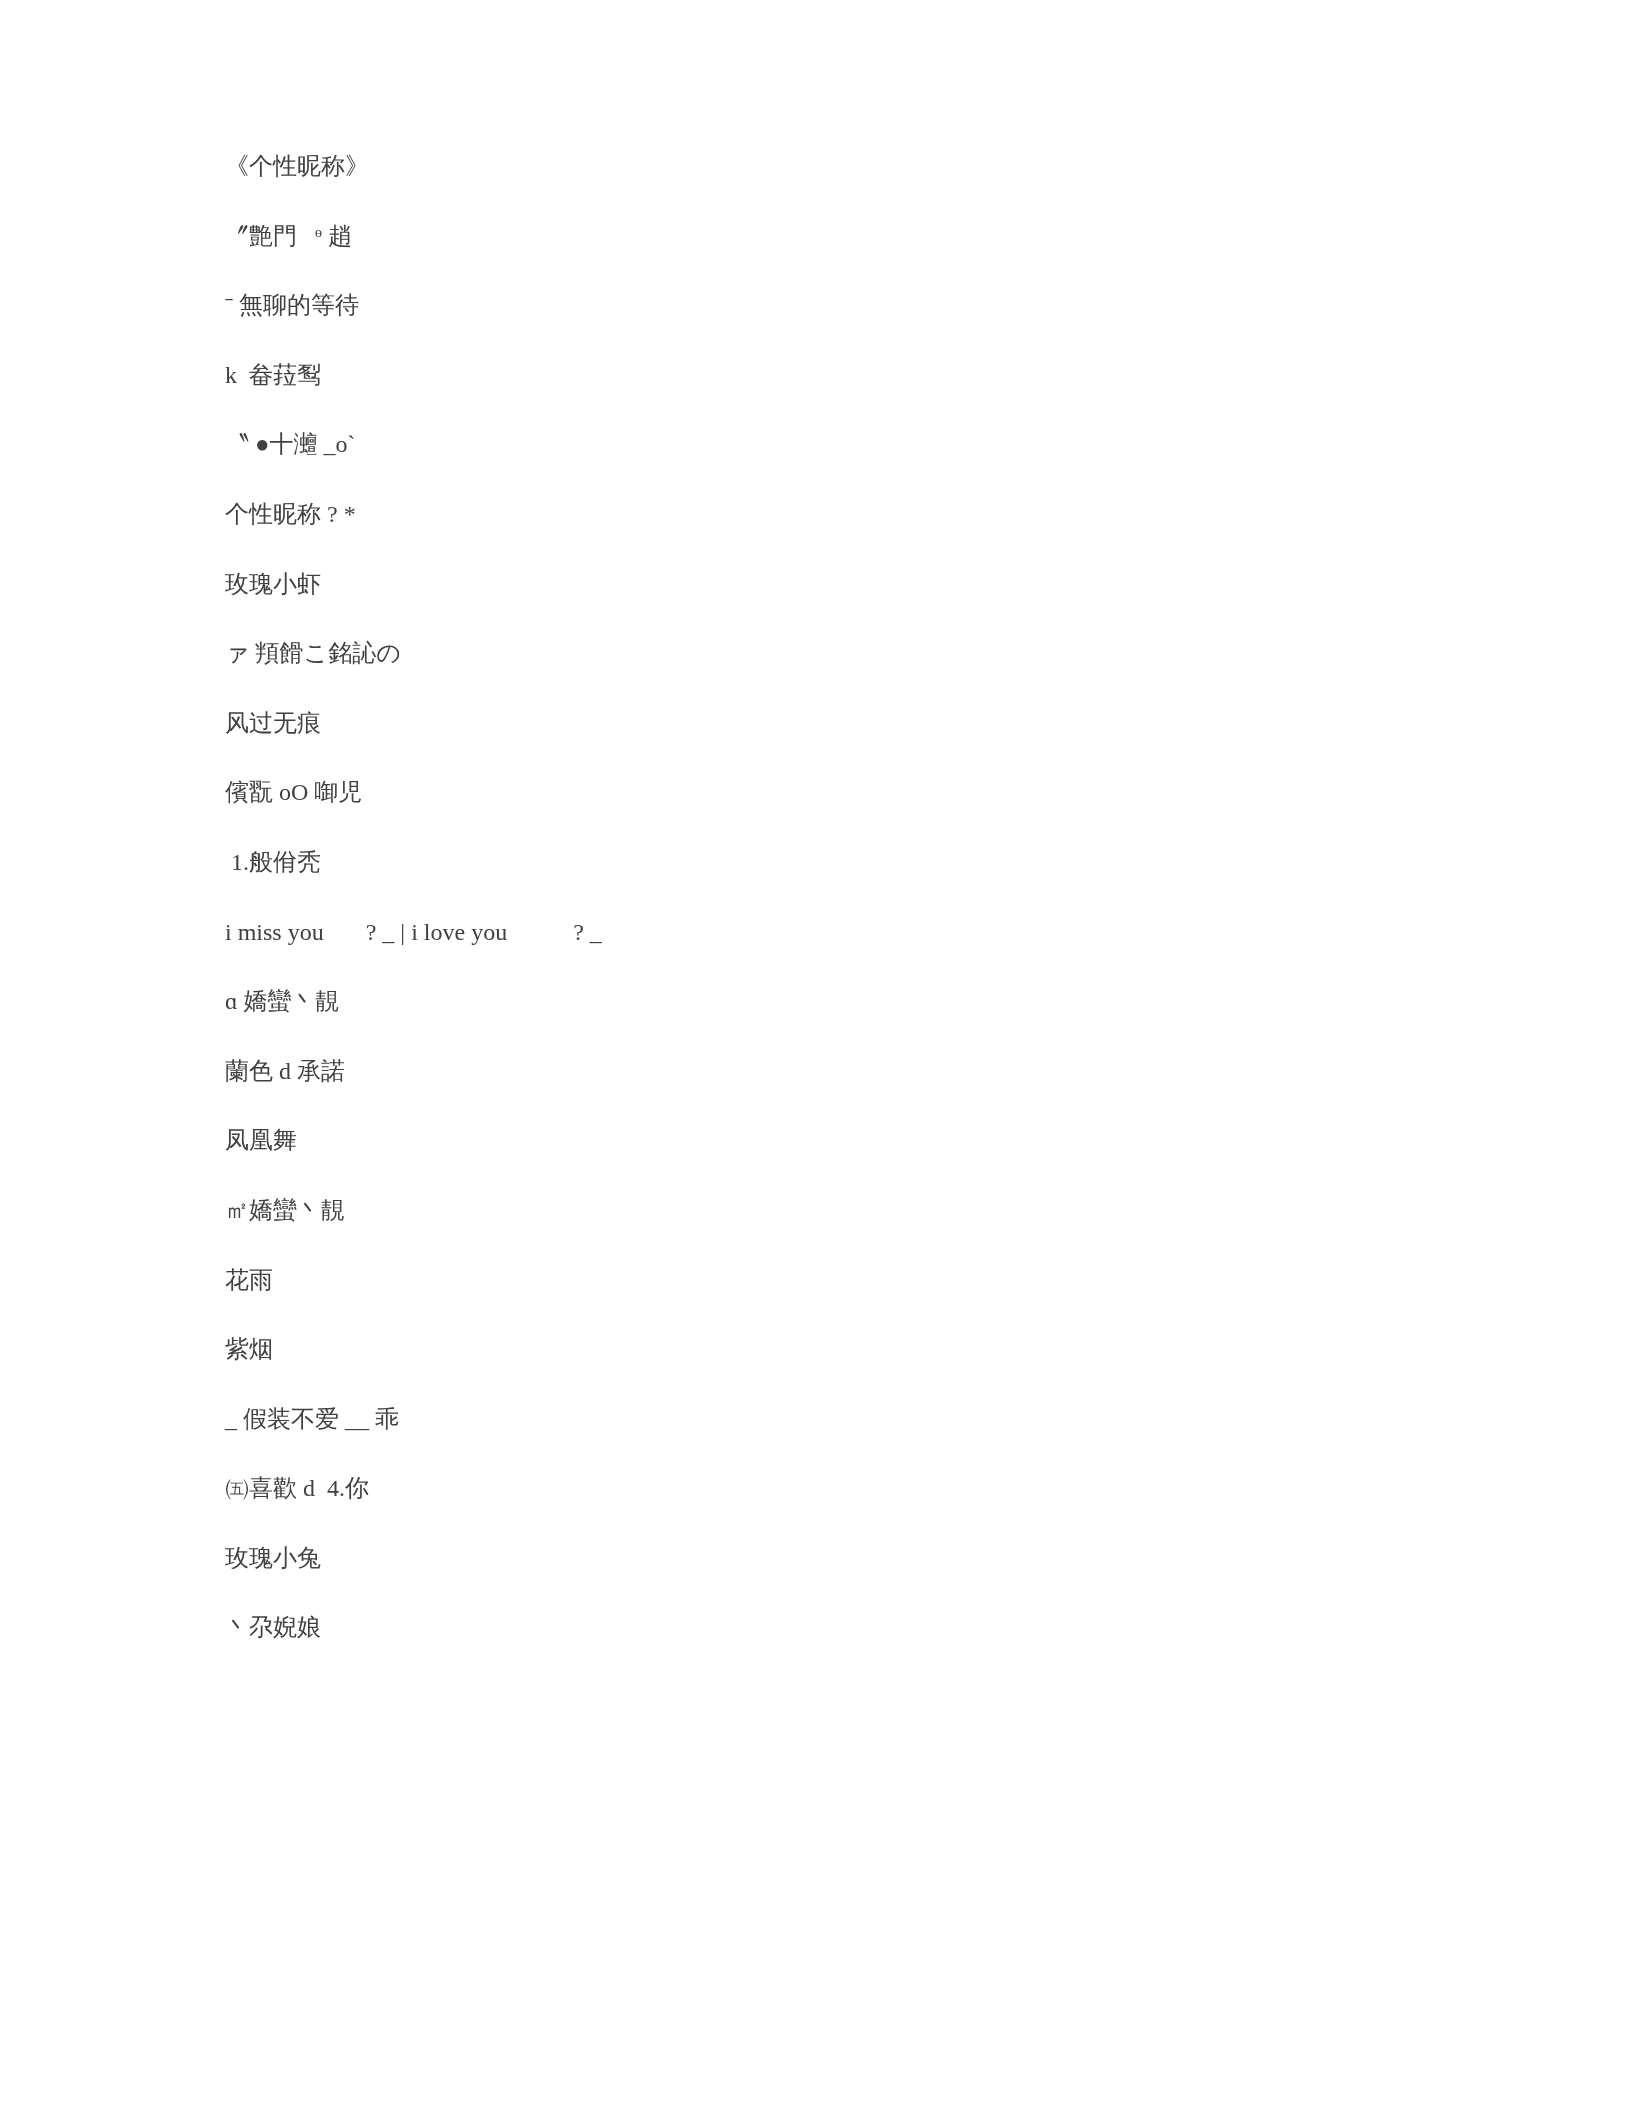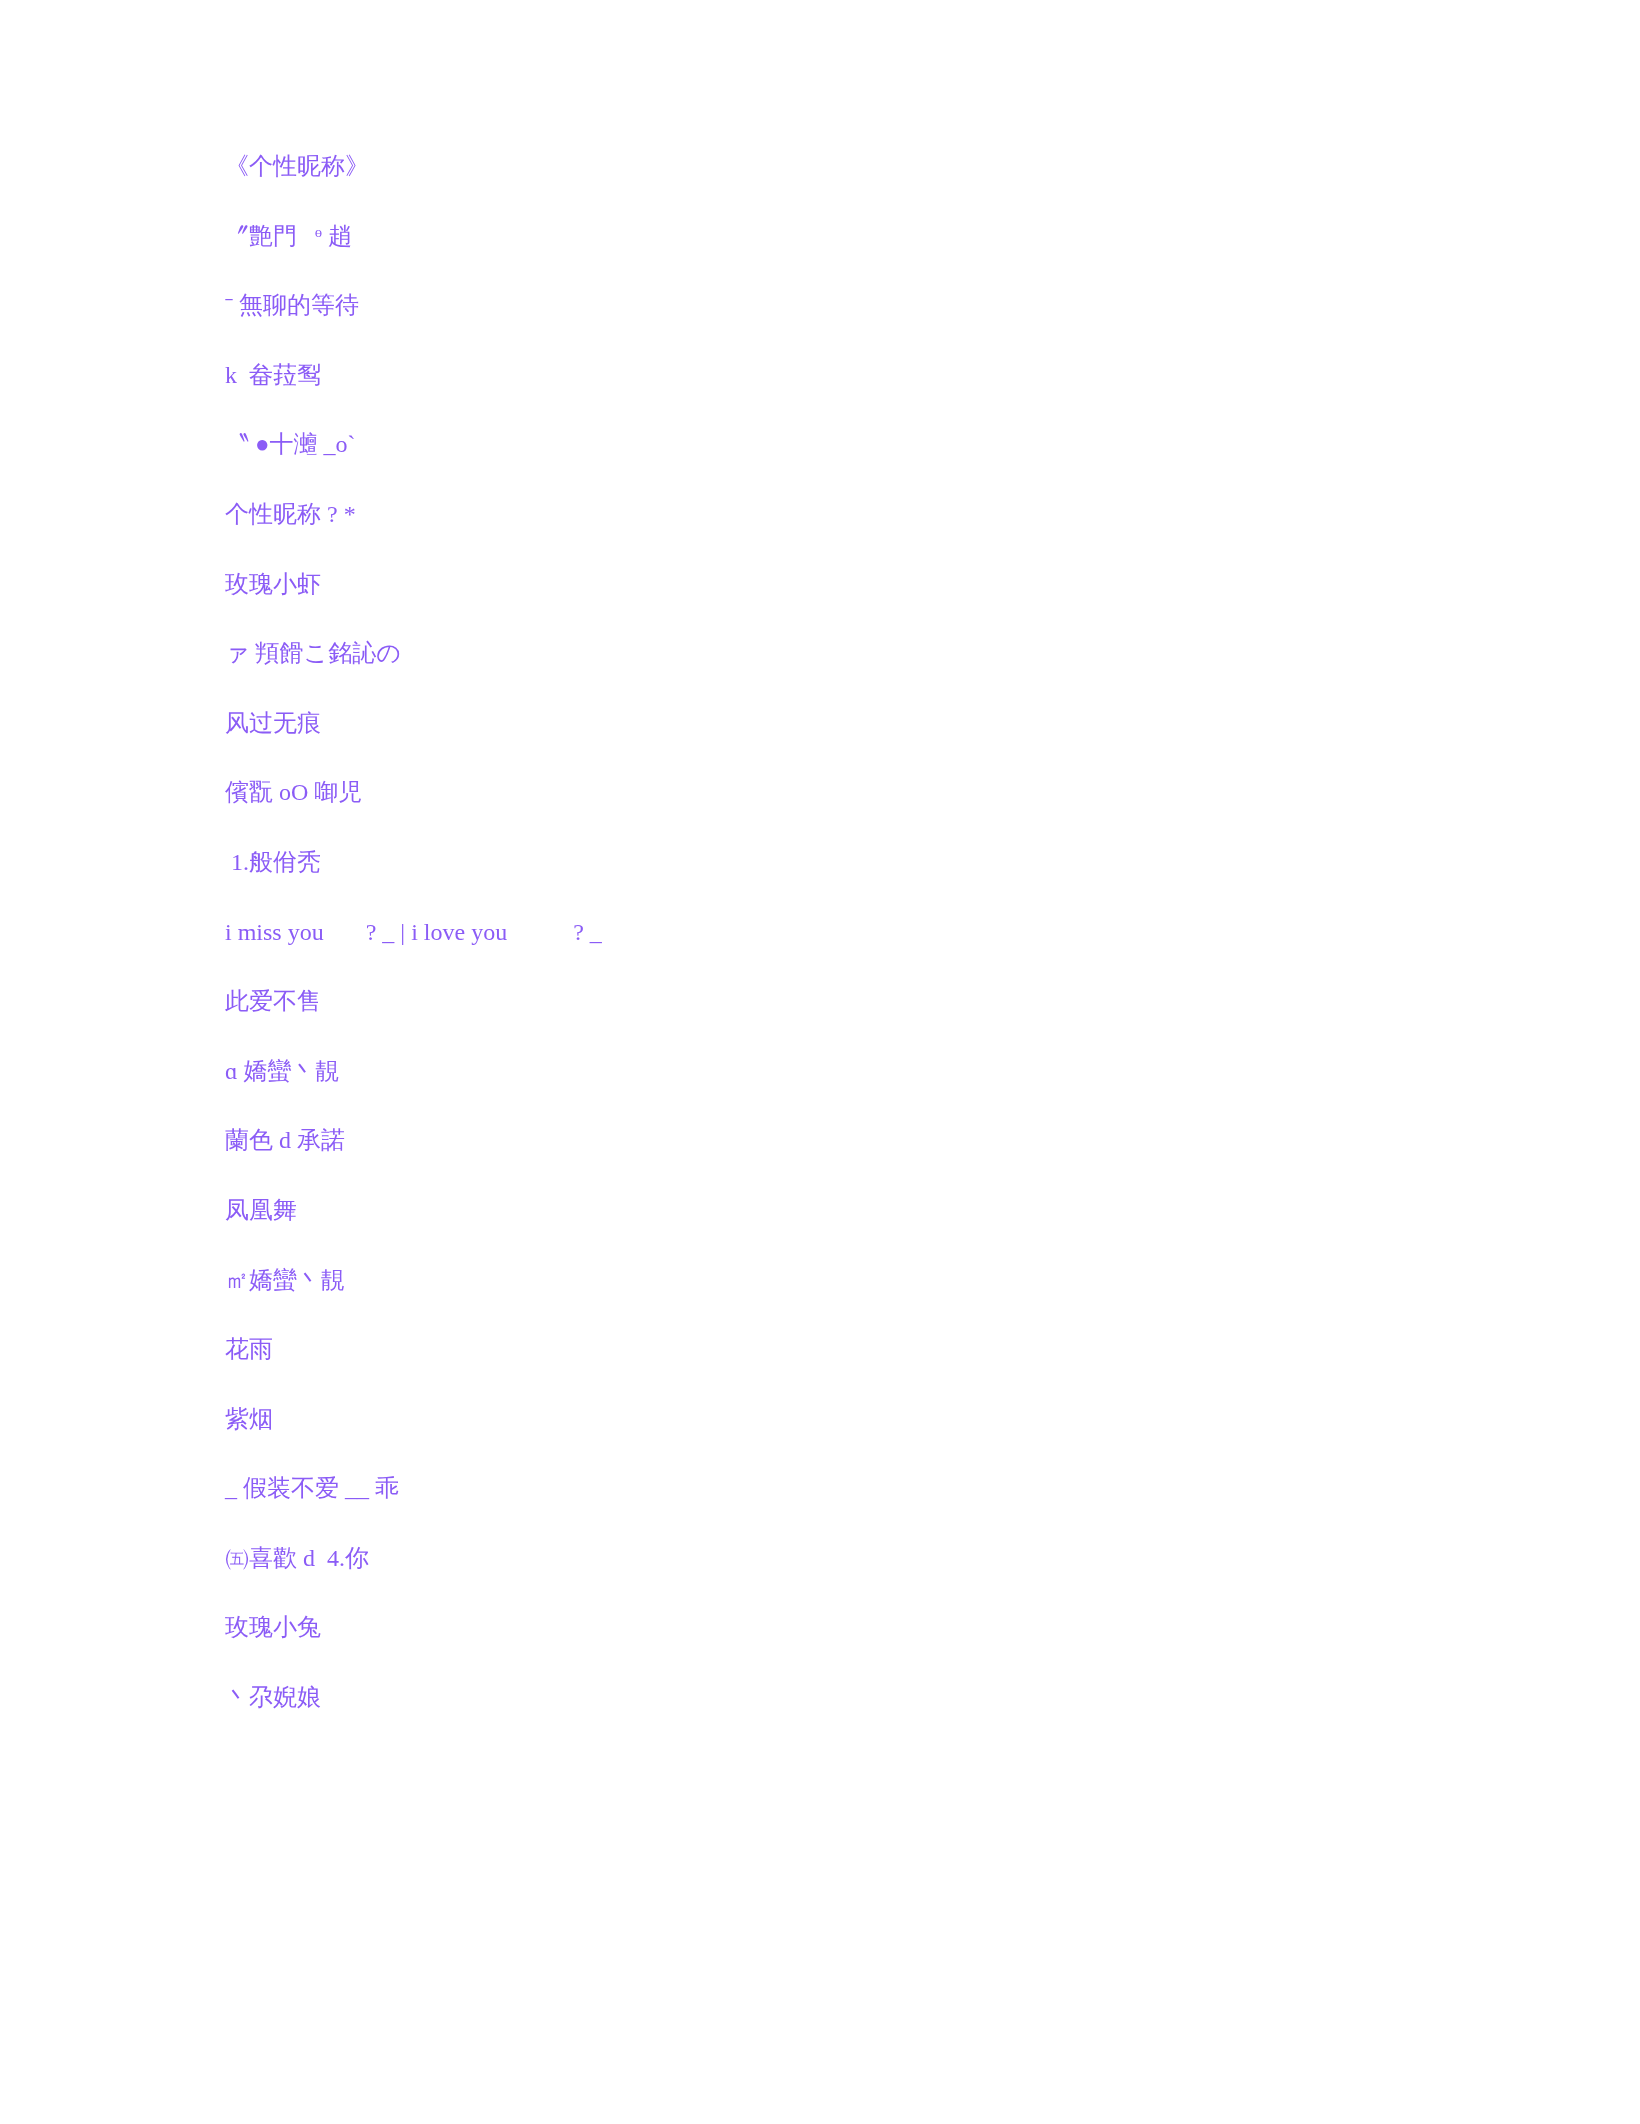--- a/index.html
+++ b/index.html
@@ -9,21 +9,21 @@
     }
     body {
       background: #ffffff;
       font-family: "SimSun", "宋体", serif;
       width: 1640px;
       height: 2124px;
       padding: 150px 225px;
     }
     .line {
       font-size: 24px;
-      color: #8b5cf6;
+      color: #404040;
       line-height: 1.4;
       margin-bottom: 36px;
       white-space: pre;
     }
   </style>
 </head>
 <body>
 
 <div id="content">
     <div class="line">《个性昵称》</div>
@@ -31,21 +31,20 @@
     <div class="line">ˉ 無聊的等待</div>
     <div class="line">k  畚菈䴕</div>
     <div class="line">〝 ●十灗 _o`</div>
     <div class="line">个性昵称 ? *</div>
     <div class="line">玫瑰小虾</div>
     <div class="line">ァ 頖餶こ銘訫の</div>
     <div class="line">风过无痕</div>
     <div class="line">儐翫 oO 啣児</div>
     <div class="line"> 1.般佾秃</div>
     <div class="line">i miss you       ? _ | i love you           ? _</div>
-    <div class="line">此爱不售</div>
     <div class="line">ɑ 嬌蠻丶靚</div>
     <div class="line">蘭色 d 承諾</div>
     <div class="line">凤凰舞</div>
     <div class="line">㎡嬌蠻丶靚</div>
     <div class="line">花雨</div>
     <div class="line">紫烟</div>
     <div class="line">_ 假装不爱 __ 乖</div>
     <div class="line">㈤喜歡 d  4.你</div>
     <div class="line">玫瑰小兔</div>
     <div class="line">丶尕婗娘</div>

